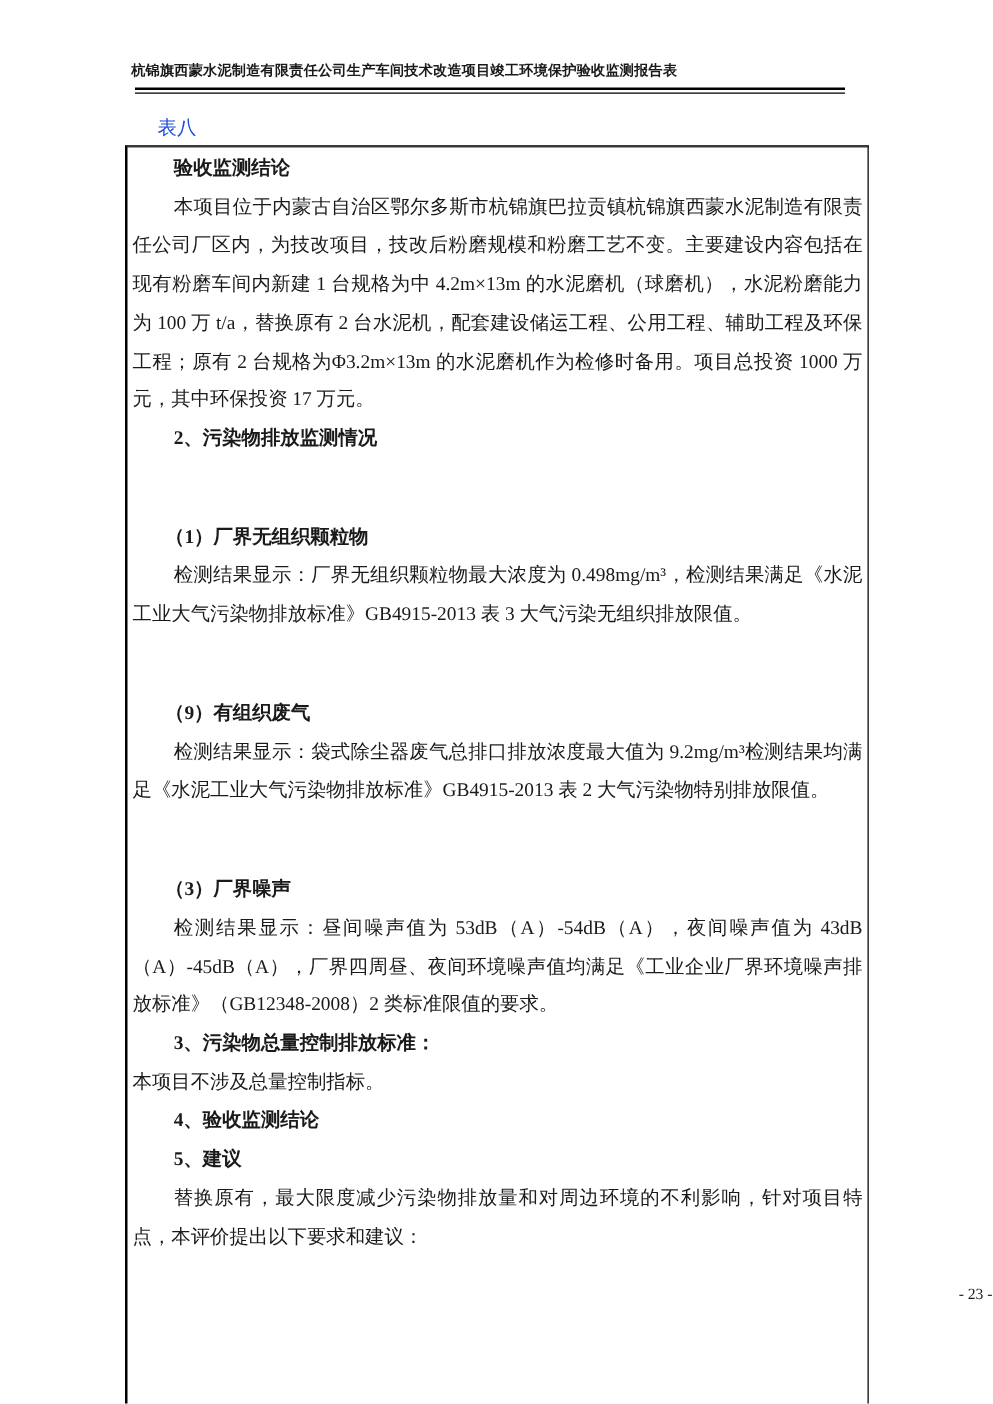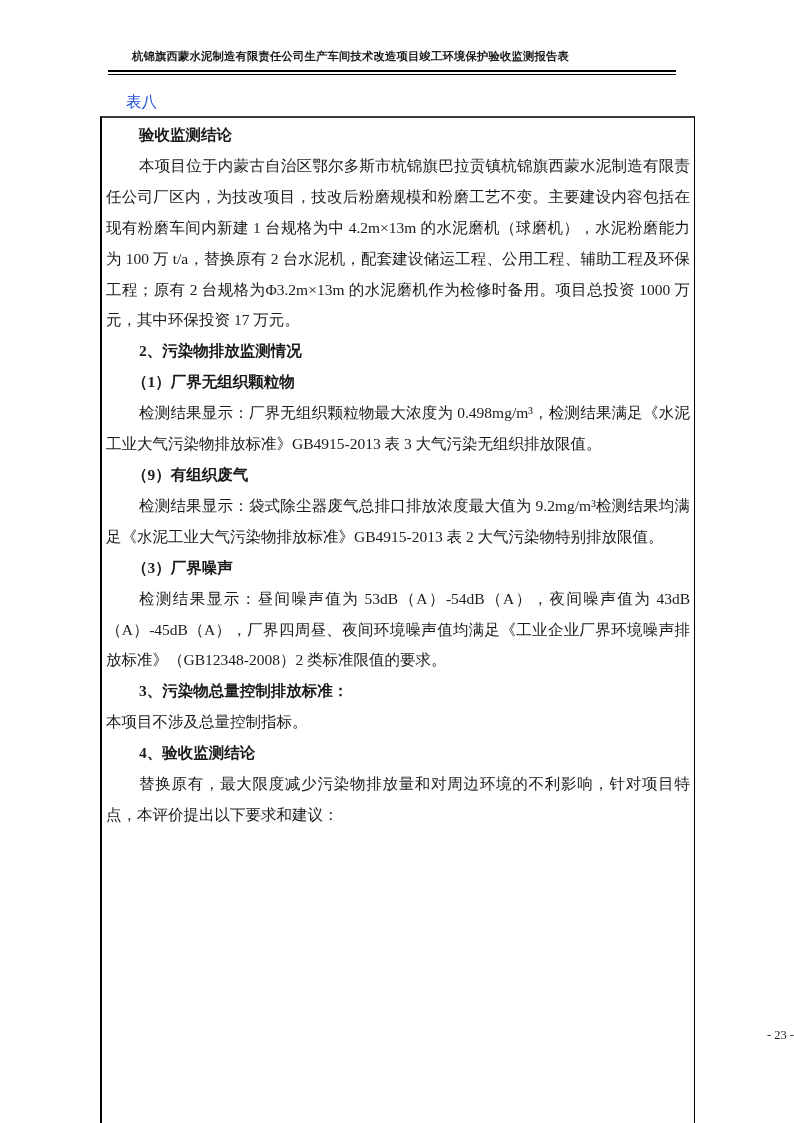--- a/index.html
+++ b/index.html
@@ -7,21 +7,21 @@
     position:relative;
     width:794px;
     height:1123px;
     background:#ffffff;
     overflow:hidden;
     font-family:"Liberation Serif","DejaVu Serif",serif;
     color:#1a1a1a;
   }
   .report-header{
     position:absolute;
-    left:132px;
+    left:105px;
     top:49px;
     width:560px;
     font-size:11.3px;
     font-weight:bold;
     letter-spacing:0.2px;
     white-space:nowrap;
     color:#1a1a1a;
   }
   .double-rule{
     position:absolute;
@@ -57,20 +57,21 @@
     font-size:15.5px;
     line-height:30.9px;
   }
   .blk{margin:0;}
   .heading{
     font-weight:bold;
     padding-left:33px;
   }
   .heading.paren{
     padding-left:26px;
+    margin-top:48px;
   }
   .para{
     text-indent:33px;
     text-align:justify;
   }
   .para.flush{
     text-indent:0;
   }
   .page-number{
     position:absolute;
@@ -100,19 +101,20 @@
         <div class="blk heading">2、污染物排放监测情况</div>
         <div class="blk heading paren">（1）厂界无组织颗粒物</div>
         <div class="blk para">检测结果显示：厂界无组织颗粒物最大浓度为 0.498mg/m³，检测结果满足《水泥工业大气污染物排放标准》GB4915-2013 表 3 大气污染无组织排放限值。</div>
         <div class="blk heading paren">（9）有组织废气</div>
         <div class="blk para">检测结果显示：袋式除尘器废气总排口排放浓度最大值为 9.2mg/m³检测结果均满足《水泥工业大气污染物排放标准》GB4915-2013 表 2 大气污染物特别排放限值。</div>
         <div class="blk heading paren">（3）厂界噪声</div>
         <div class="blk para">检测结果显示：昼间噪声值为 53dB（A）-54dB（A），夜间噪声值为 43dB（A）-45dB（A），厂界四周昼、夜间环境噪声值均满足《工业企业厂界环境噪声排放标准》（GB12348-2008）2 类标准限值的要求。</div>
         <div class="blk heading">3、污染物总量控制排放标准：</div>
         <div class="blk para flush">本项目不涉及总量控制指标。</div>
         <div class="blk heading">4、验收监测结论</div>
+        <div class="blk heading">5、建议</div>
         <div class="blk para">替换原有，最大限度减少污染物排放量和对周边环境的不利影响，针对项目特点，本评价提出以下要求和建议：</div>
       </div>
   </div>
 
   <div class="page-number">- 23 -</div>
 
 </div>
 
 </body></html>

